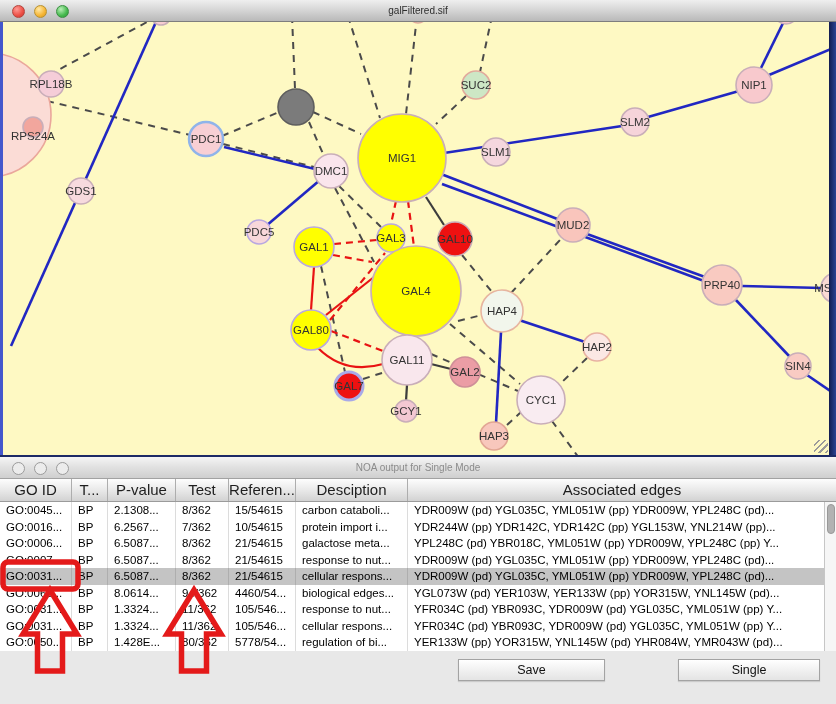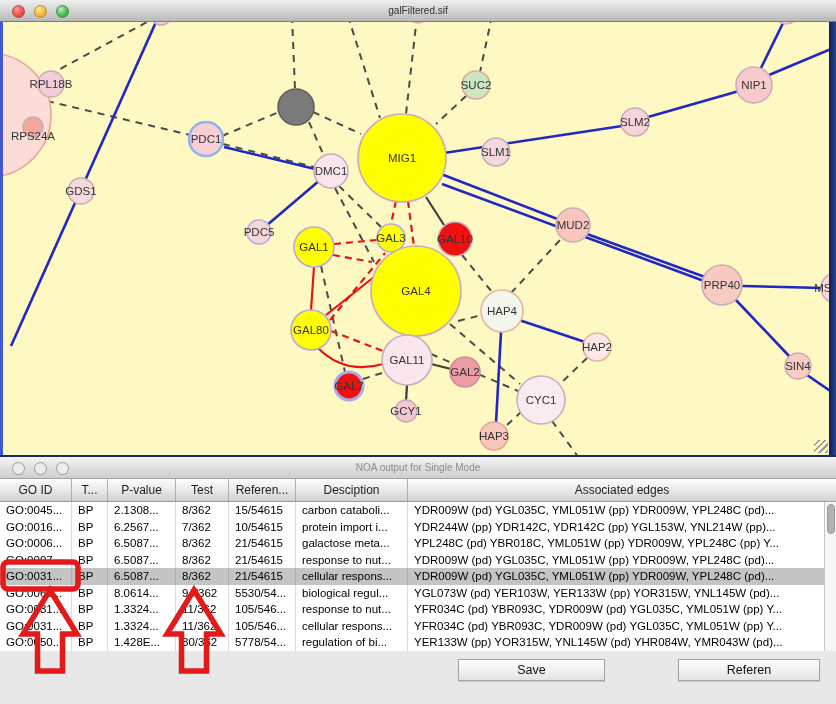--- a/index.html
+++ b/index.html
@@ -44,21 +44,21 @@
                   background:linear-gradient(#f5f5f5,#e2e2e2 45%,#cfcfcf);
                   border-bottom:1px solid #a2a2a2; }
   #noa-titlebar .wtitle { color:#8b8b8b; }
 
   #noa-table { position:absolute; left:0; top:22px; width:836px; height:171.5px;
                background:#fff; border-bottom:1px solid #9b9b9b; }
   #noa-header { position:absolute; left:0; top:0; width:836px; height:23px;
                 display:flex;
                 background:linear-gradient(#fdfdfd,#e9e9e9 50%,#d2d2d2);
                 border-bottom:1px solid #9b9b9b; }
-  .hcell { display:block; height:100%; line-height:22px; font-size:12px; color:#1e1e1e;
+  .hcell { display:block; height:100%; line-height:22px; font-size:15px; color:#1e1e1e;
            text-align:center; border-right:1px solid #adadad; overflow:hidden; white-space:nowrap; }
   #noa-rows { position:absolute; left:0; top:23px; width:824px; height:148.5px;
               overflow:hidden; background:#fff; }
   .trow { display:flex; width:100%; height:16.5px; background:#fff; }
   .trow.sel { background:#c4c4c4; }
   .tcell { display:block; height:100%; line-height:16px; font-size:11.5px; color:#000;
            padding-left:6px; border-right:1px solid #dcdcdc; overflow:hidden; white-space:nowrap; }
   .trow.sel .tcell { border-right-color:#aeaeae; }
   .c0{width:72px;} .c1{width:36px;} .c2{width:68px;} .c3{width:53px;}
   .c4{width:67px;} .c5{width:112px;} .c6{flex:1; border-right:none;}
@@ -281,22 +281,22 @@
             <span class="tcell c3">8/362</span>
             <span class="tcell c4">21/54615</span>
             <span class="tcell c5">cellular respons...</span>
             <span class="tcell c6">YDR009W (pd) YGL035C, YML051W (pp) YDR009W, YPL248C (pd)...</span>
           </div>
           <div class="trow">
             <span class="tcell c0">GO:0065...</span>
             <span class="tcell c1">BP</span>
             <span class="tcell c2">8.0614...</span>
             <span class="tcell c3">94/362</span>
-            <span class="tcell c4">5530/54...</span>
-            <span class="tcell c5">biological regul...</span>
+            <span class="tcell c4">4460/54...</span>
+            <span class="tcell c5">biological edges...</span>
             <span class="tcell c6">YGL073W (pd) YER103W, YER133W (pp) YOR315W, YNL145W (pd)...</span>
           </div>
           <div class="trow">
             <span class="tcell c0">GO:0031...</span>
             <span class="tcell c1">BP</span>
             <span class="tcell c2">1.3324...</span>
             <span class="tcell c3">11/362</span>
             <span class="tcell c4">105/546...</span>
             <span class="tcell c5">response to nut...</span>
             <span class="tcell c6">YFR034C (pd) YBR093C, YDR009W (pd) YGL035C, YML051W (pp) Y...</span>
@@ -319,21 +319,21 @@
             <span class="tcell c5">regulation of bi...</span>
             <span class="tcell c6">YER133W (pp) YOR315W, YNL145W (pd) YHR084W, YMR043W (pd)...</span>
           </div>
         </div>
       <div id="vscroll">
         <div id="vthumb"></div>
       </div>
     </div>
 
     <div class="pbtn" id="save-btn">Save</div>
-    <div class="pbtn" id="cancel-btn">Referen</div>
+    <div class="pbtn" id="cancel-btn">Single</div>
   </div>
 
   <svg id="anno-svg" width="836" height="704">
       <rect x="3" y="562" width="75" height="27" rx="5" class="anno" stroke="#e41a1a"></rect>
       <polygon points="50,590 77,634 62.5,634 62.5,671 37.5,671 37.5,634 23,634" class="anno" stroke="#e41a1a"></polygon>
       <polygon points="194,590 221,634 206.5,634 206.5,671 181.5,671 181.5,634 167,634" class="anno" stroke="#e41a1a"></polygon>
     </svg>
 </div>
 
 </body></html>

